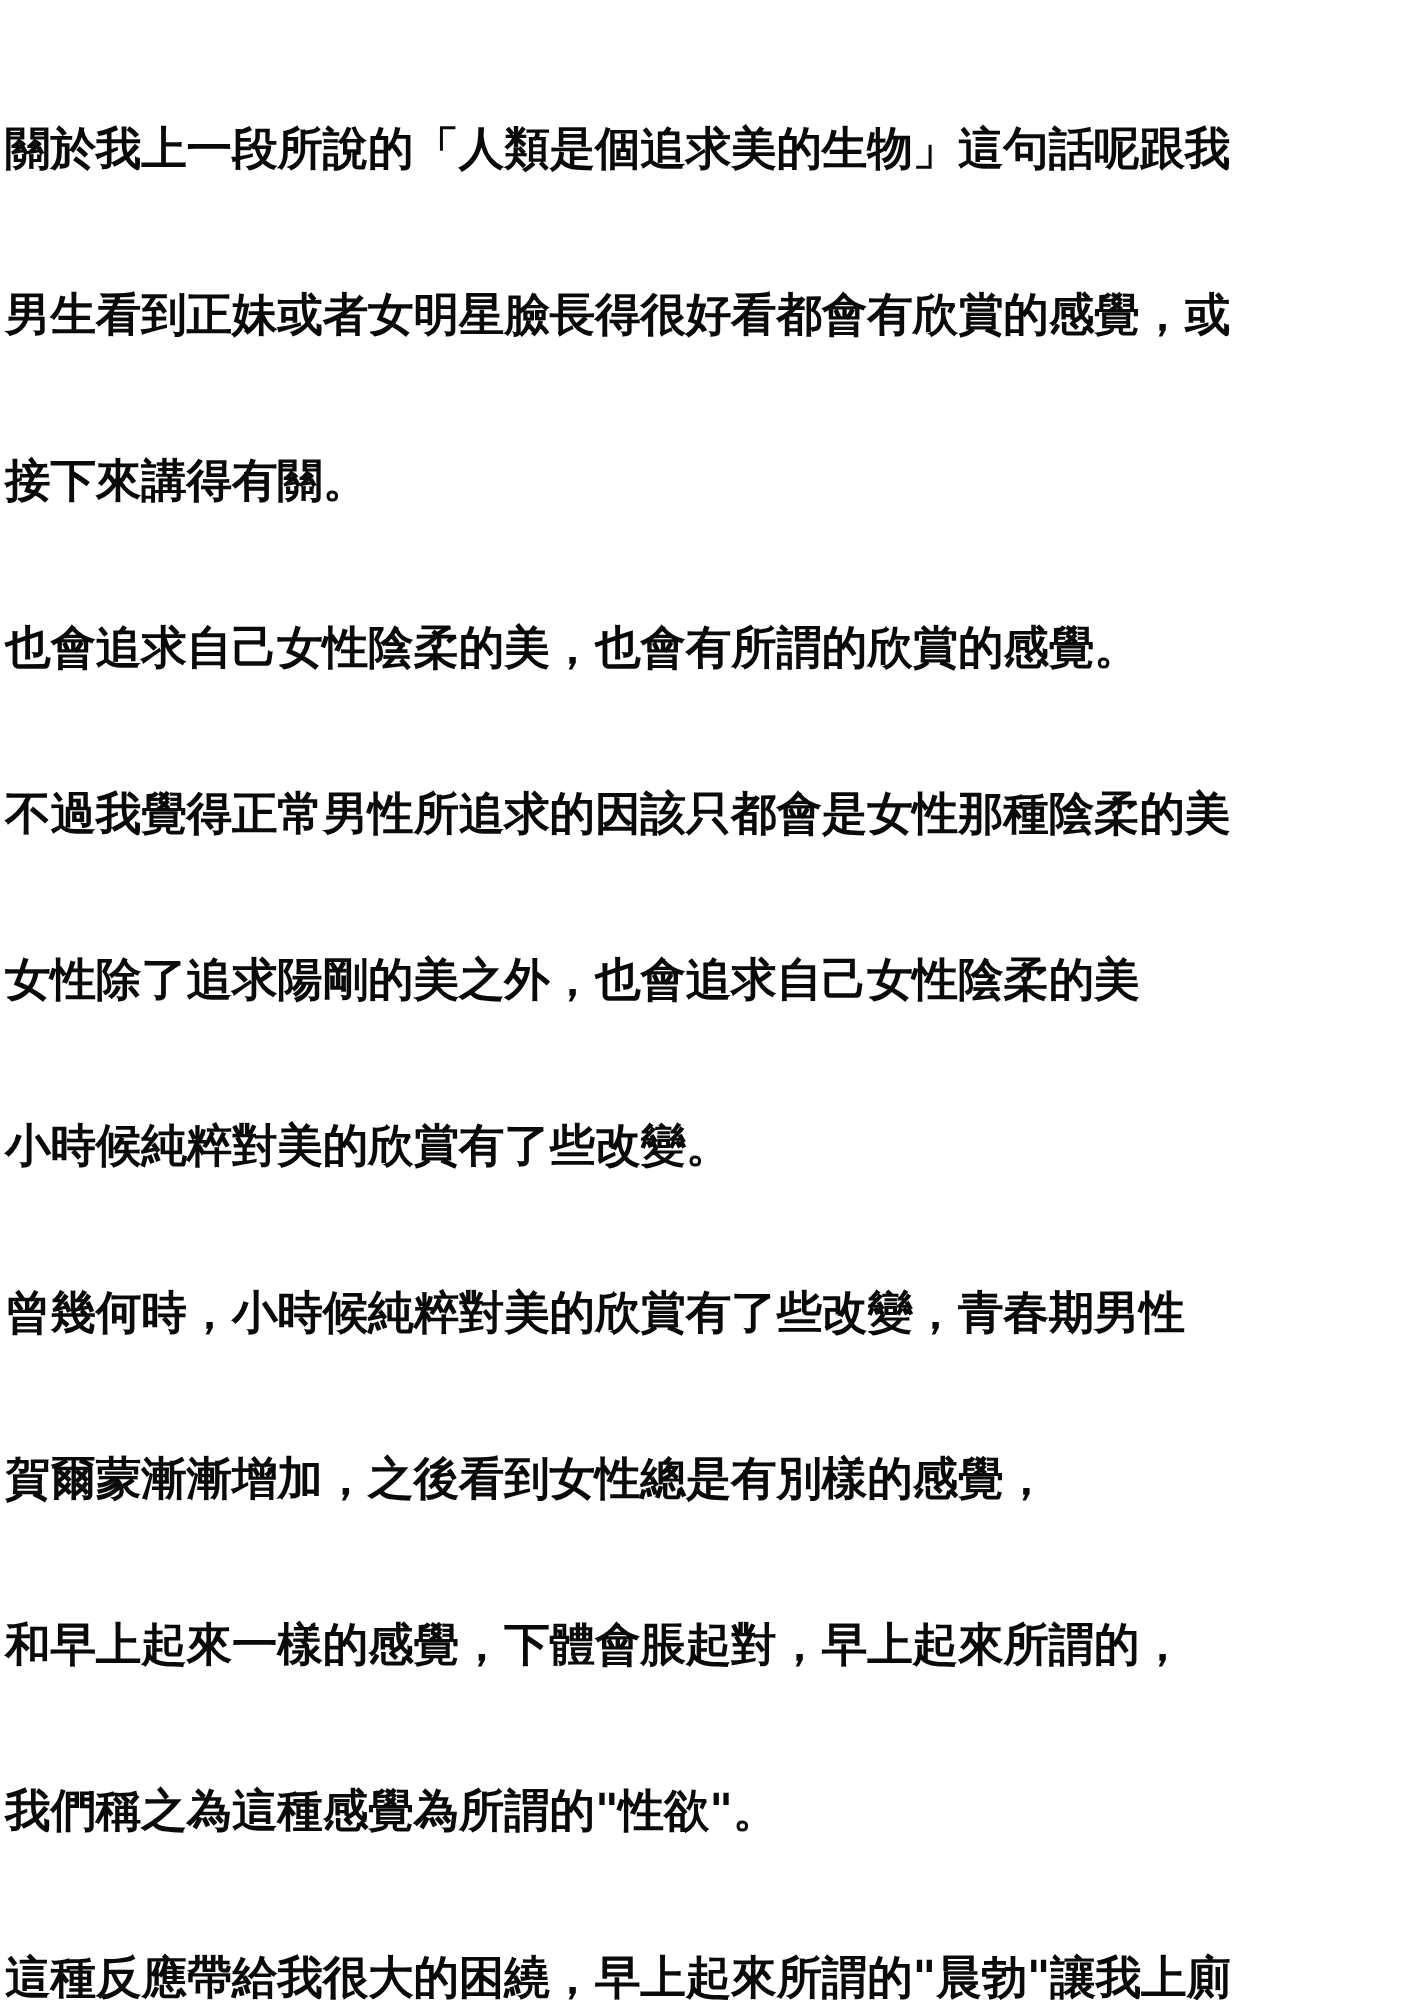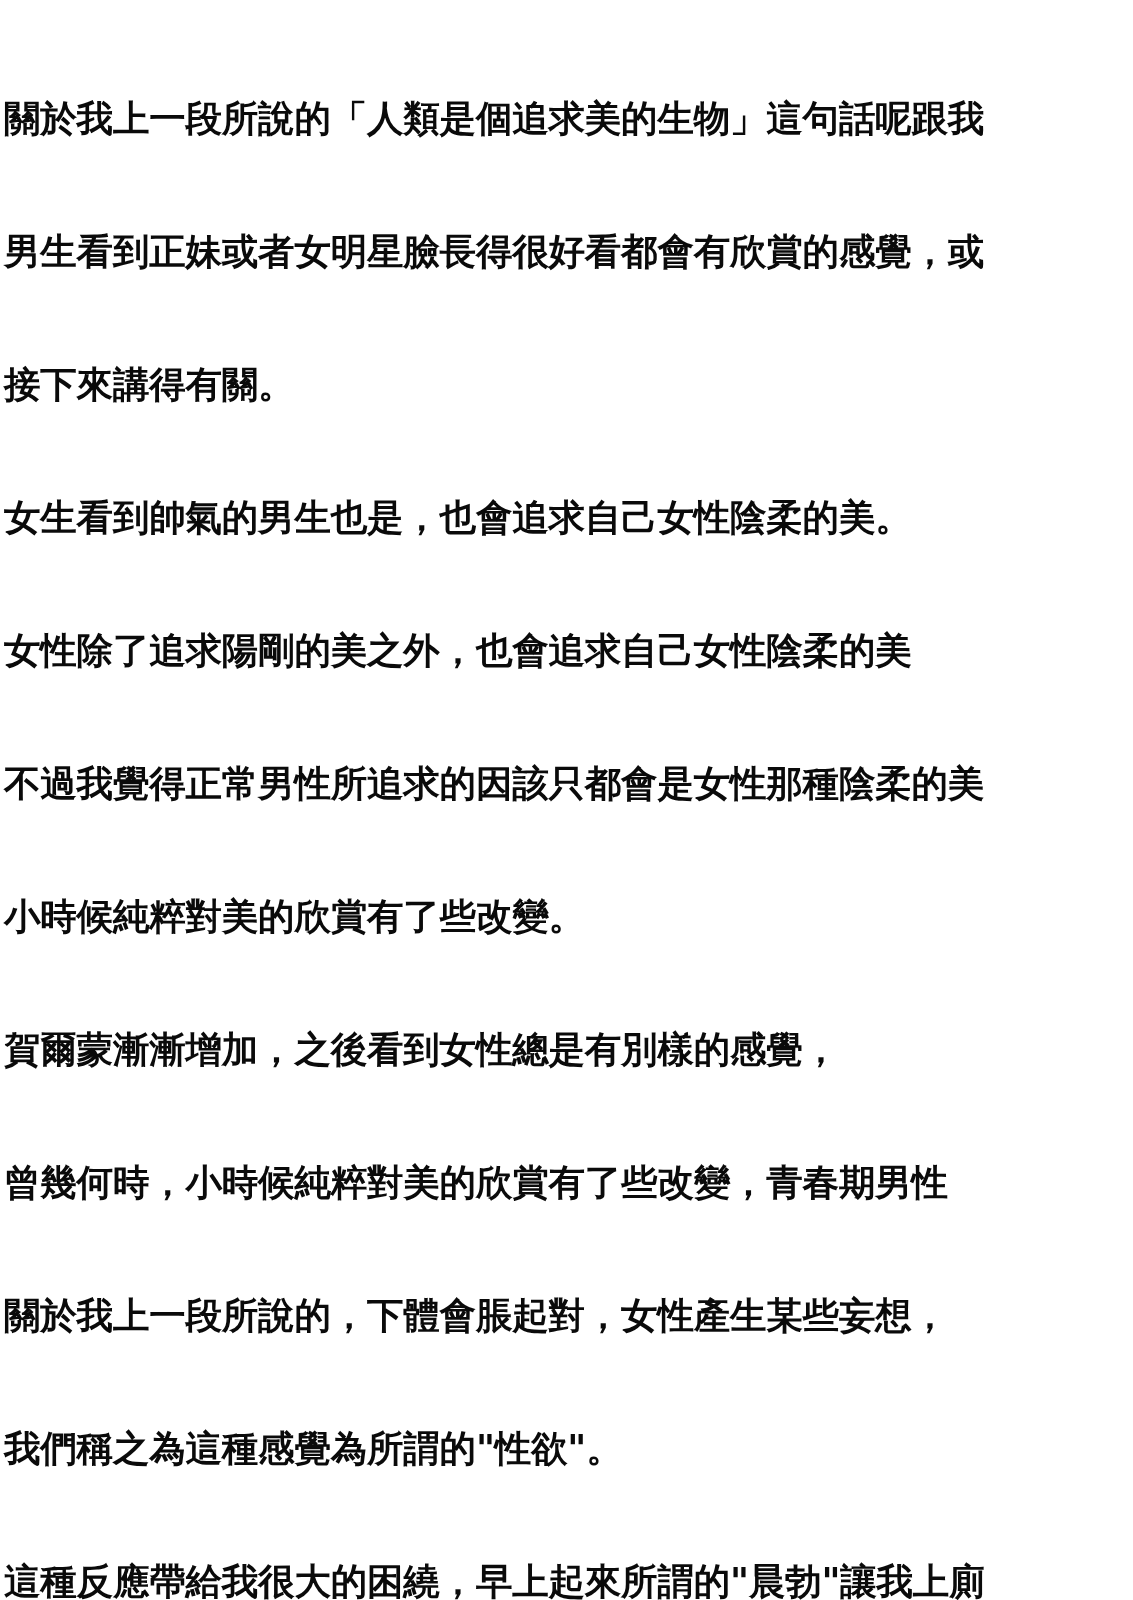--- a/index.html
+++ b/index.html
@@ -38,27 +38,27 @@
   }
 </style>
 </head>
 <body>
 
 <div id="page">
   <div class="doc-body">
     <span class="line">關於我上一段所說的「人類是個追求美的生物」這句話呢跟我</span>
     <span class="line">男生看到正妹或者女明星臉長得很好看都會有欣賞的感覺，或</span>
     <span class="line">接下來講得有關。</span>
-    <span class="line">女生看到帥氣的男生也是，也會追求自己女性陰柔的美。</span>
+    <span class="line">也會追求自己女性陰柔的美，也會有所謂的欣賞的感覺。</span>
+    <span class="line">不過我覺得正常男性所追求的因該只都會是女性那種陰柔的美</span>
     <span class="line">女性除了追求陽剛的美之外，也會追求自己女性陰柔的美</span>
-    <span class="line">不過我覺得正常男性所追求的因該只都會是女性那種陰柔的美</span>
     <span class="line">小時候純粹對美的欣賞有了些改變。</span>
+    <span class="line">曾幾何時，小時候純粹對美的欣賞有了些改變，青春期男性</span>
     <span class="line">賀爾蒙漸漸增加，之後看到女性總是有別樣的感覺，</span>
-    <span class="line">曾幾何時，小時候純粹對美的欣賞有了些改變，青春期男性</span>
-    <span class="line">關於我上一段所說的，下體會脹起對，女性產生某些妄想，</span>
+    <span class="line">和早上起來一樣的感覺，下體會脹起對，早上起來所謂的，</span>
     <span class="line">我們稱之為這種感覺為所謂的"性欲"。</span>
     <span class="line">這種反應帶給我很大的困繞，早上起來所謂的"晨勃"讓我上廁</span>
     
     
     
     
     
     
     
     

